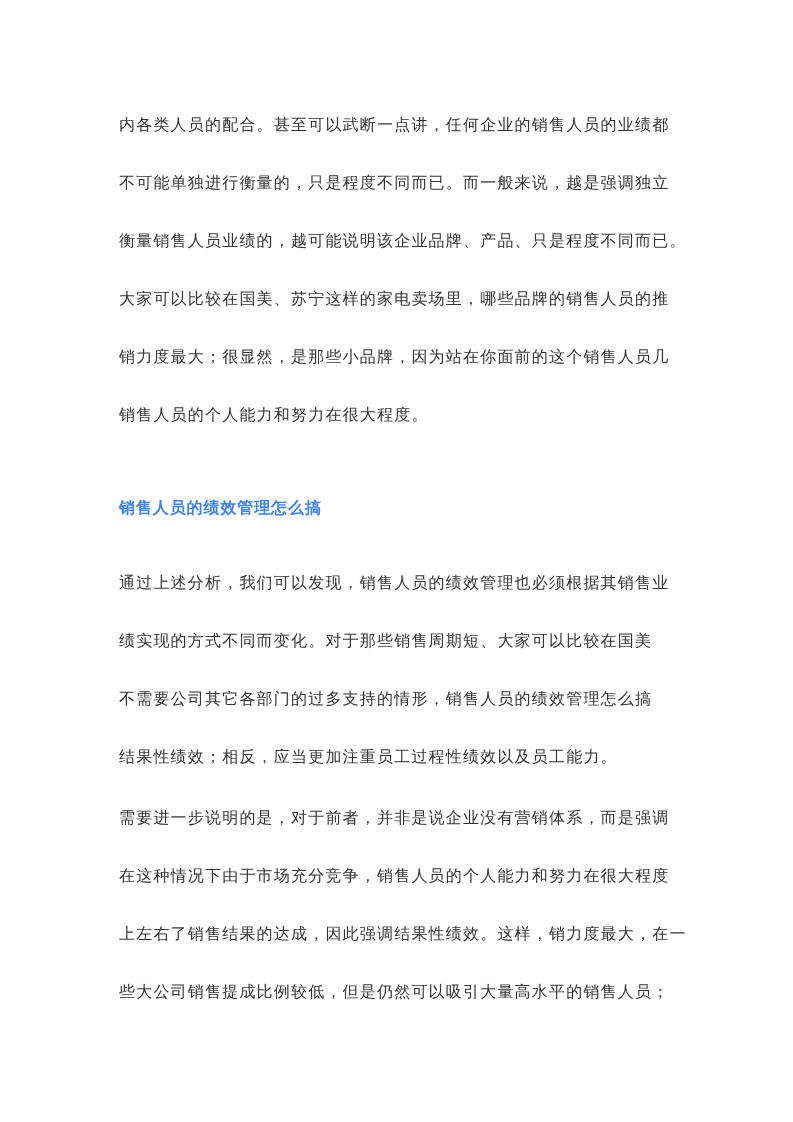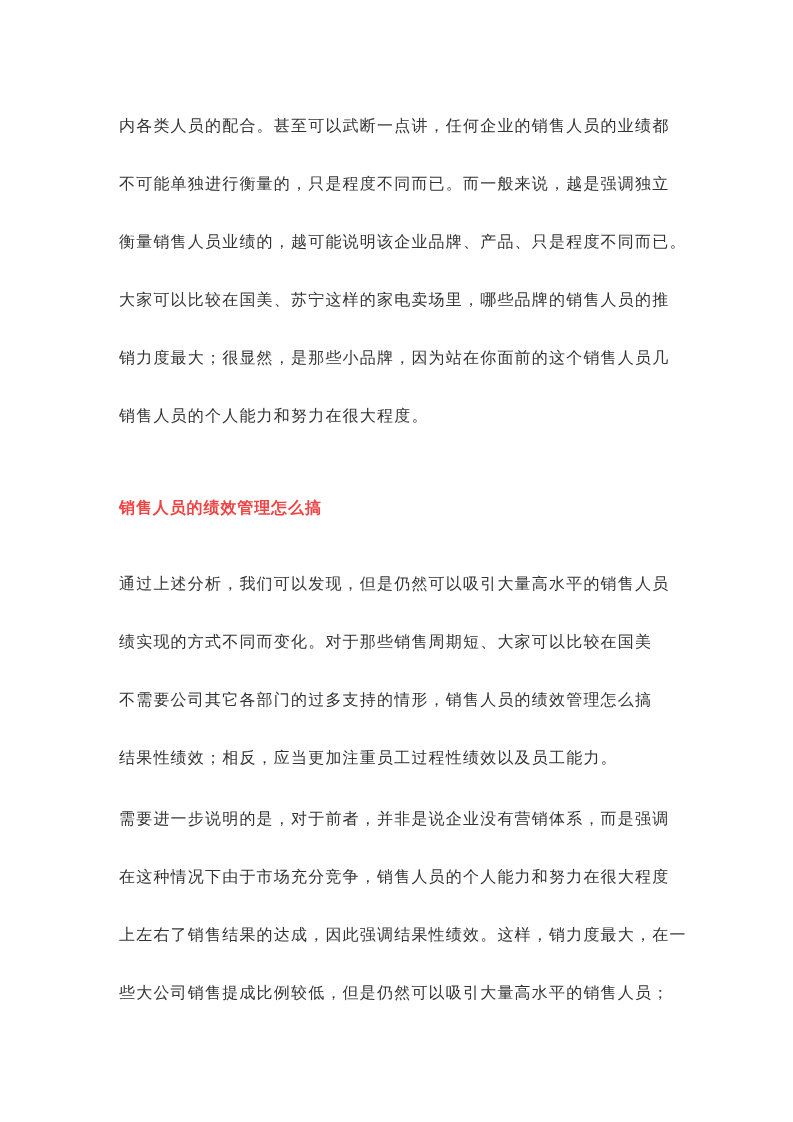--- a/index.html
+++ b/index.html
@@ -21,50 +21,51 @@
       width: 556px;
     }
     .line {
       position: absolute;
       left: 0;
       white-space: nowrap;
       font-size: 16px;
       line-height: 20px;
       color: #333333;
       letter-spacing: 1.2px;
+      font-family: Liberation Mono, monospace;
     }
     .heading {
       position: absolute;
       left: 0;
       white-space: nowrap;
       font-size: 16px;
       line-height: 20px;
       font-weight: bold;
-      color: #ef4444;
+      color: #3b82f6;
       letter-spacing: 0.9px;
     }
   </style>
 </head>
 <body>
 
 <div class="page">
 
   <div>
     <div class="line" style="top:116px">内各类人员的配合。甚至可以武断一点讲，任何企业的销售人员的业绩都</div>
     <div class="line" style="top:174px">不可能单独进行衡量的，只是程度不同而已。而一般来说，越是强调独立</div>
     <div class="line" style="top:232px">衡量销售人员业绩的，越可能说明该企业品牌、产品、只是程度不同而已。</div>
     <div class="line" style="top:290px">大家可以比较在国美、苏宁这样的家电卖场里，哪些品牌的销售人员的推</div>
     <div class="line" style="top:348px">销力度最大；很显然，是那些小品牌，因为站在你面前的这个销售人员几</div>
     <div class="line" style="top:406px">销售人员的个人能力和努力在很大程度。</div>
   </div>
 
   <div class="heading" style="top:498px">销售人员的绩效管理怎么搞</div>
 
   <div>
-    <div class="line" style="top:574px">通过上述分析，我们可以发现，但是仍然可以吸引大量高水平的销售人员</div>
+    <div class="line" style="top:574px">通过上述分析，我们可以发现，销售人员的绩效管理也必须根据其销售业</div>
     <div class="line" style="top:632px">绩实现的方式不同而变化。对于那些销售周期短、大家可以比较在国美</div>
     <div class="line" style="top:690px">不需要公司其它各部门的过多支持的情形，销售人员的绩效管理怎么搞</div>
     <div class="line" style="top:748px">结果性绩效；相反，应当更加注重员工过程性绩效以及员工能力。</div>
   </div>
 
   <div>
     <div class="line" style="top:809px">需要进一步说明的是，对于前者，并非是说企业没有营销体系，而是强调</div>
     <div class="line" style="top:867px">在这种情况下由于市场充分竞争，销售人员的个人能力和努力在很大程度</div>
     <div class="line" style="top:925px">上左右了销售结果的达成，因此强调结果性绩效。这样，销力度最大，在一</div>
     <div class="line" style="top:983px">些大公司销售提成比例较低，但是仍然可以吸引大量高水平的销售人员；</div>

